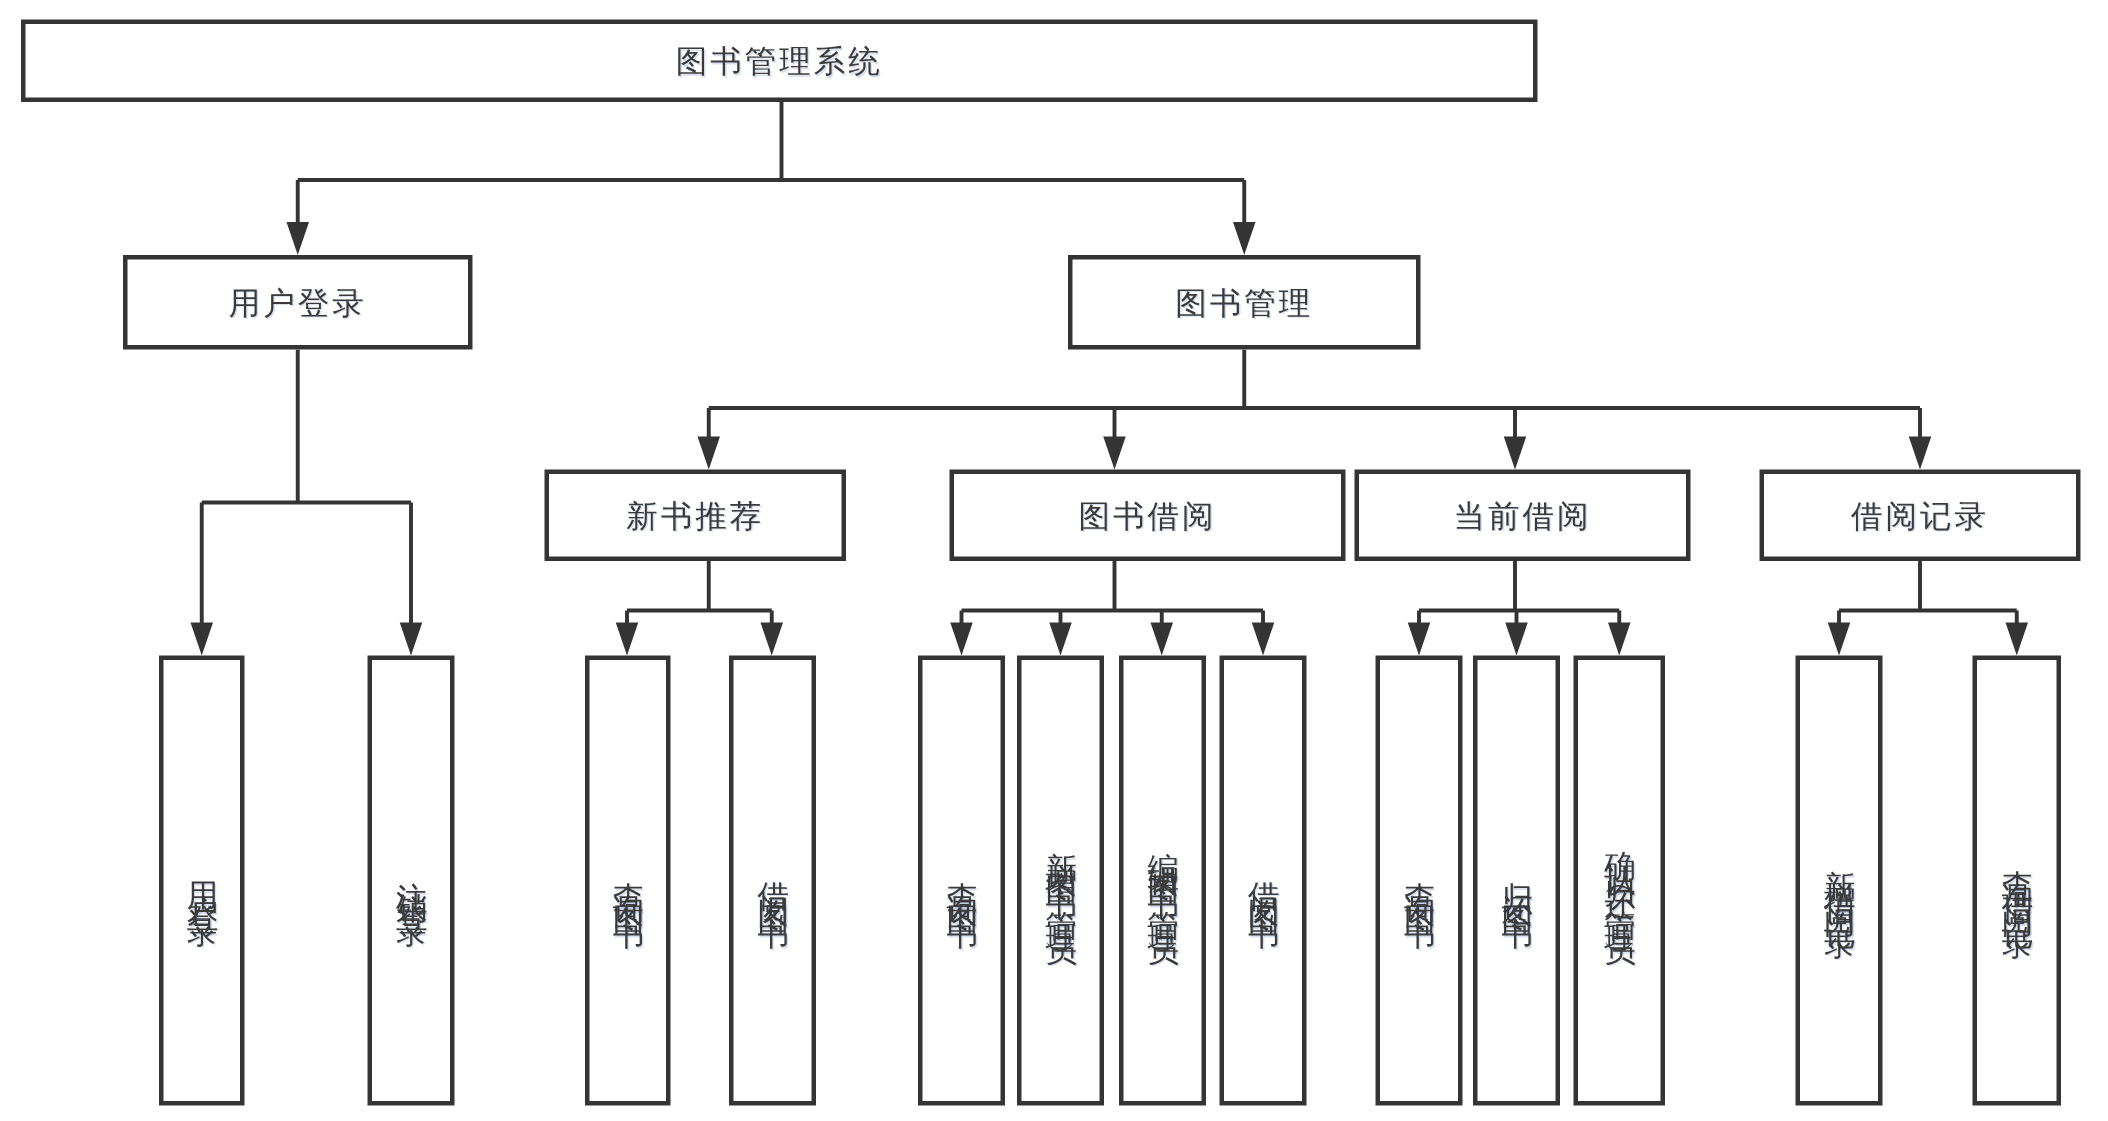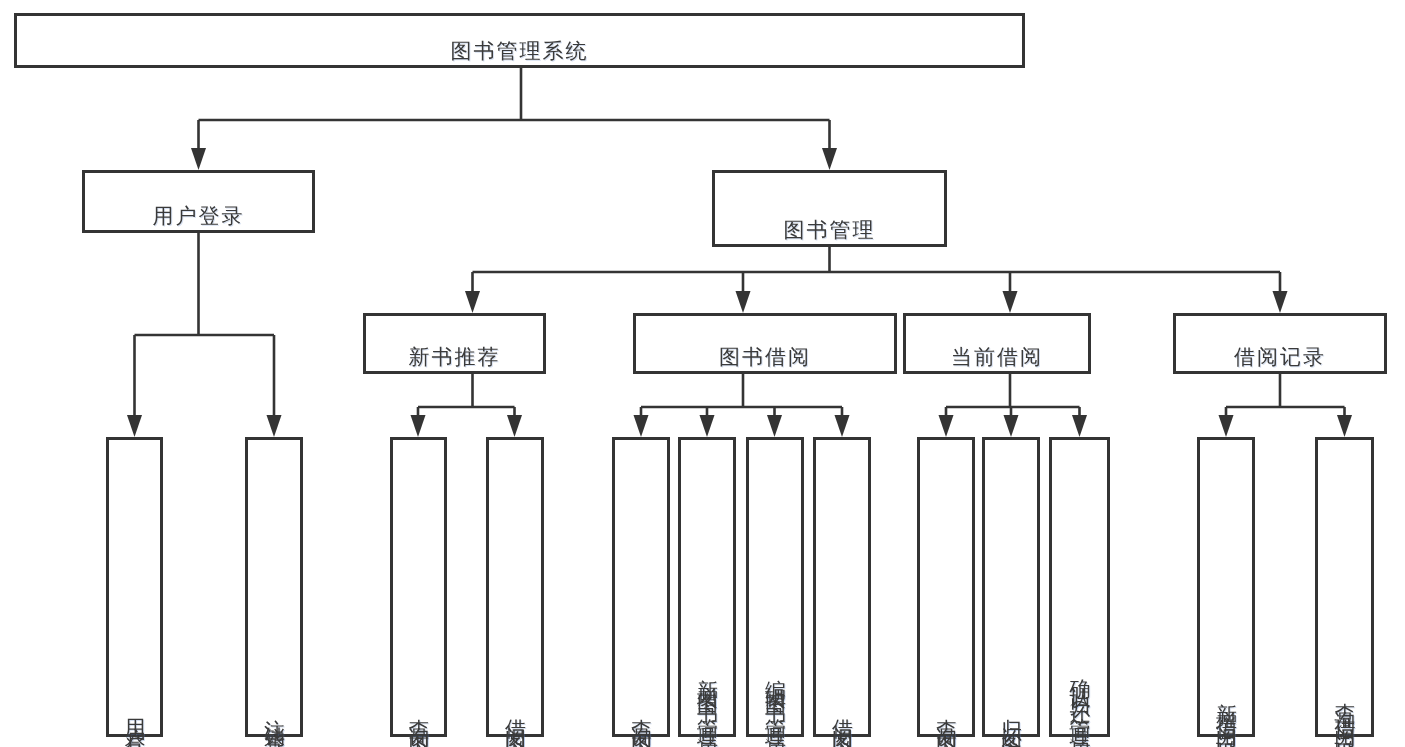--- a/index.html
+++ b/index.html
@@ -2,21 +2,21 @@
 <html style="--c-line: #343434; --c-box_border: #343434; --c-text: #3a3a3a; --c-watermark: #a6a6a6; --c-background: #ffffff;"><head>
 <meta charset="utf-8">
 <style>
   html,body{margin:0;padding:0;background:var(--c-background,#fff);}
   body{font-family:"DejaVu Sans","Liberation Sans",sans-serif;}
   .canvas{position:relative;width:1405px;height:747px;background:var(--c-background,#fff);overflow:hidden;}
   .connectors{position:absolute;left:0;top:0;z-index:1;color:var(--c-line,#343434);}
   .connectors path{stroke:currentColor;stroke-width:2.6;fill:none;}
   .connectors polygon{fill:currentColor;stroke:none;}
   .node{position:absolute;box-sizing:border-box;border:3px solid var(--c-box_border,#343434);
-        background:#fff;display:flex;align-items:flex-end;justify-content:center;z-index:2;}
+        background:#fff;display:flex;align-items:center;justify-content:center;z-index:2;}
   .node .lbl{font-size:21px;color:var(--c-text,#3a3a3a);letter-spacing:2px;white-space:nowrap;
              text-shadow:1px 1px 0 rgba(90,130,200,.25);}
   .node.v .lbl{writing-mode:vertical-rl;text-orientation:mixed;letter-spacing:8px;line-height:1;white-space:normal;}
   .watermark{position:absolute;right:11px;top:709px;z-index:3;font-size:23px;letter-spacing:1px;
              color:var(--c-watermark,#a6a6a6);white-space:nowrap;}
 </style>
 </head>
 <body>
 
 <div class="canvas">
@@ -57,31 +57,31 @@
     <polygon points="1337,415 1352,415 1344.5,437"></polygon>
   </svg>
 
   <div class="node h" style="left:14px;top:13px;width:1011px;height:55px">
     <span class="lbl">图书管理系统</span>
   </div>
 
   <div class="node h" style="left:82px;top:170px;width:233px;height:63px">
     <span class="lbl">用户登录</span>
   </div>
-  <div class="node h" style="left:712px;top:170px;width:235px;height:77px">
+  <div class="node h" style="left:712px;top:170px;width:235px;height:63px">
     <span class="lbl">图书管理</span>
   </div>
 
-  <div class="node h" style="left:363px;top:313px;width:183px;height:61px">
+  <div class="node h" style="left:363px;top:313px;width:201px;height:61px">
     <span class="lbl">新书推荐</span>
   </div>
   <div class="node h" style="left:633px;top:313px;width:264px;height:61px">
     <span class="lbl">图书借阅</span>
   </div>
-  <div class="node h" style="left:903px;top:313px;width:188px;height:61px">
+  <div class="node h" style="left:903px;top:313px;width:224px;height:61px">
     <span class="lbl">当前借阅</span>
   </div>
   <div class="node h" style="left:1173px;top:313px;width:214px;height:61px">
     <span class="lbl">借阅记录</span>
   </div>
 
   <div class="node v" style="left:106px;top:437px;width:57px;height:300px">
     <span class="lbl">用户登录</span>
   </div>
   <div class="node v" style="left:245px;top:437px;width:58px;height:300px">

